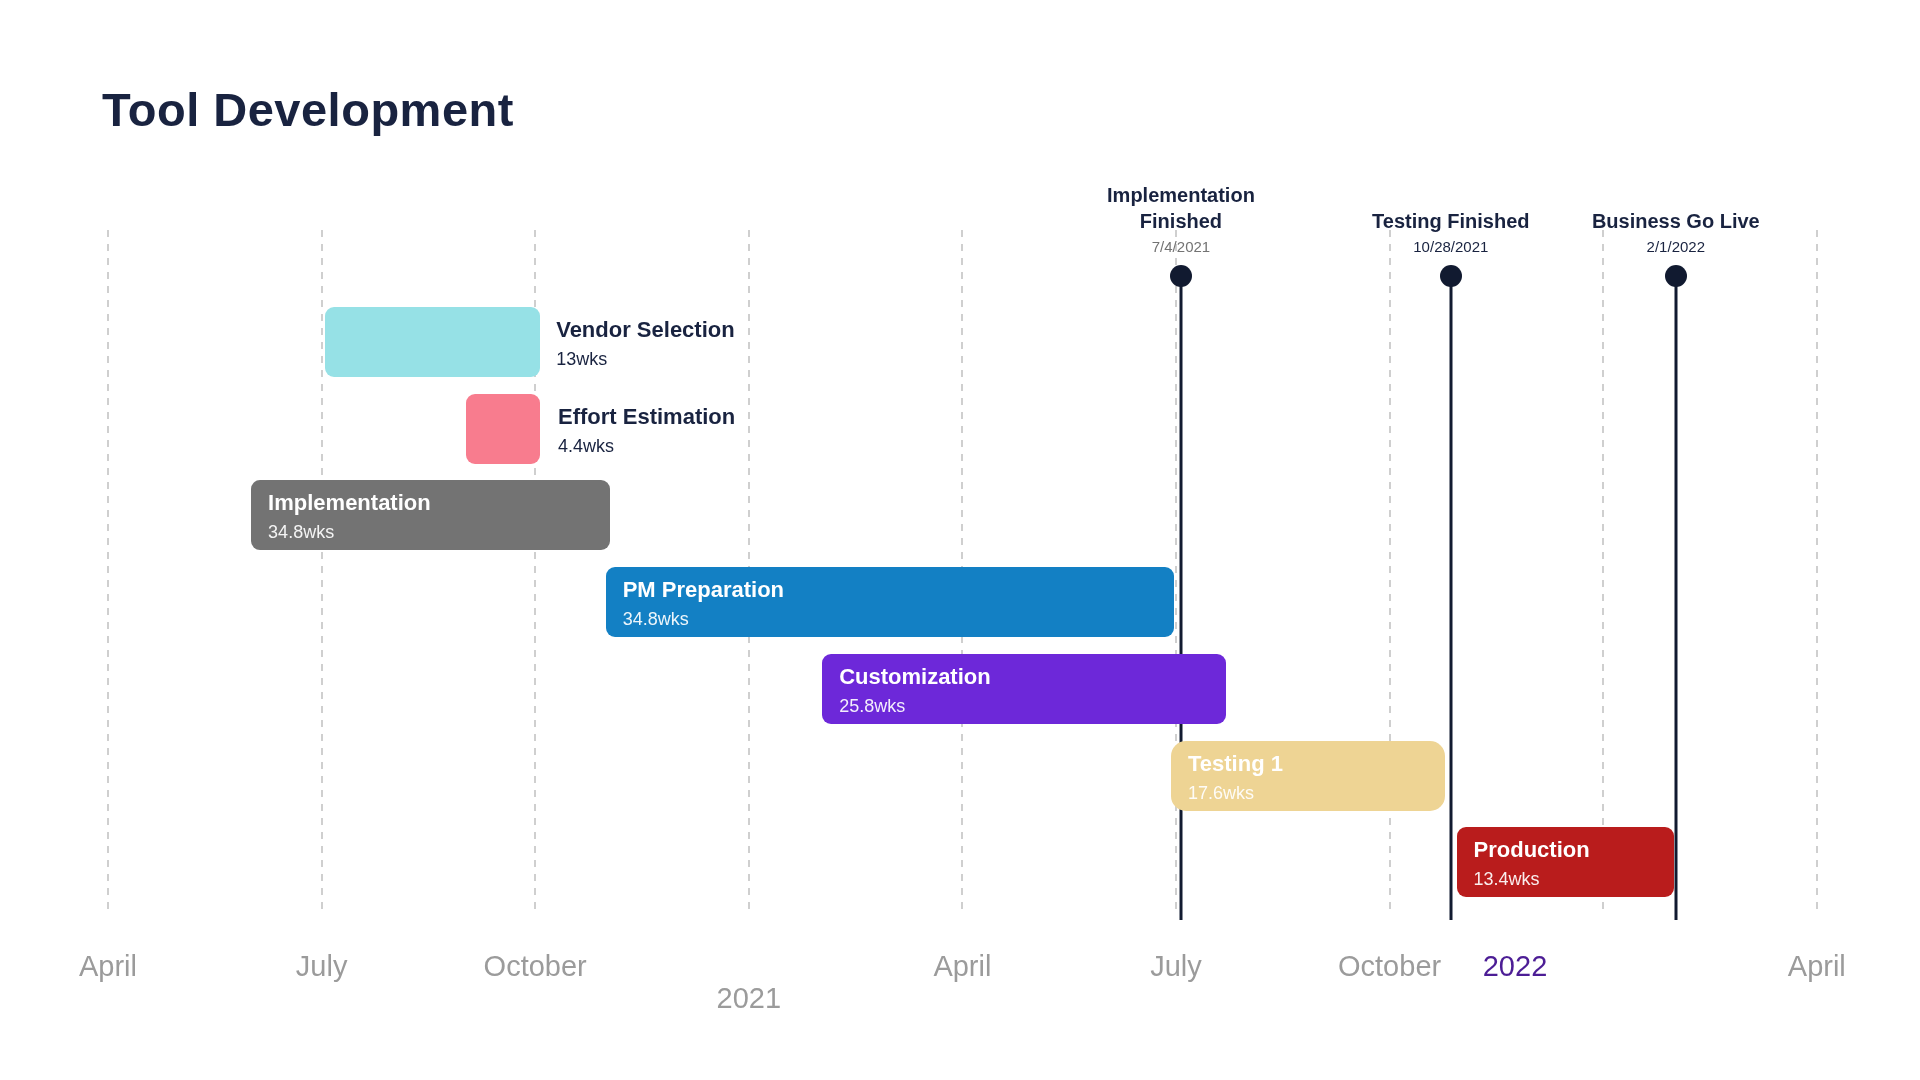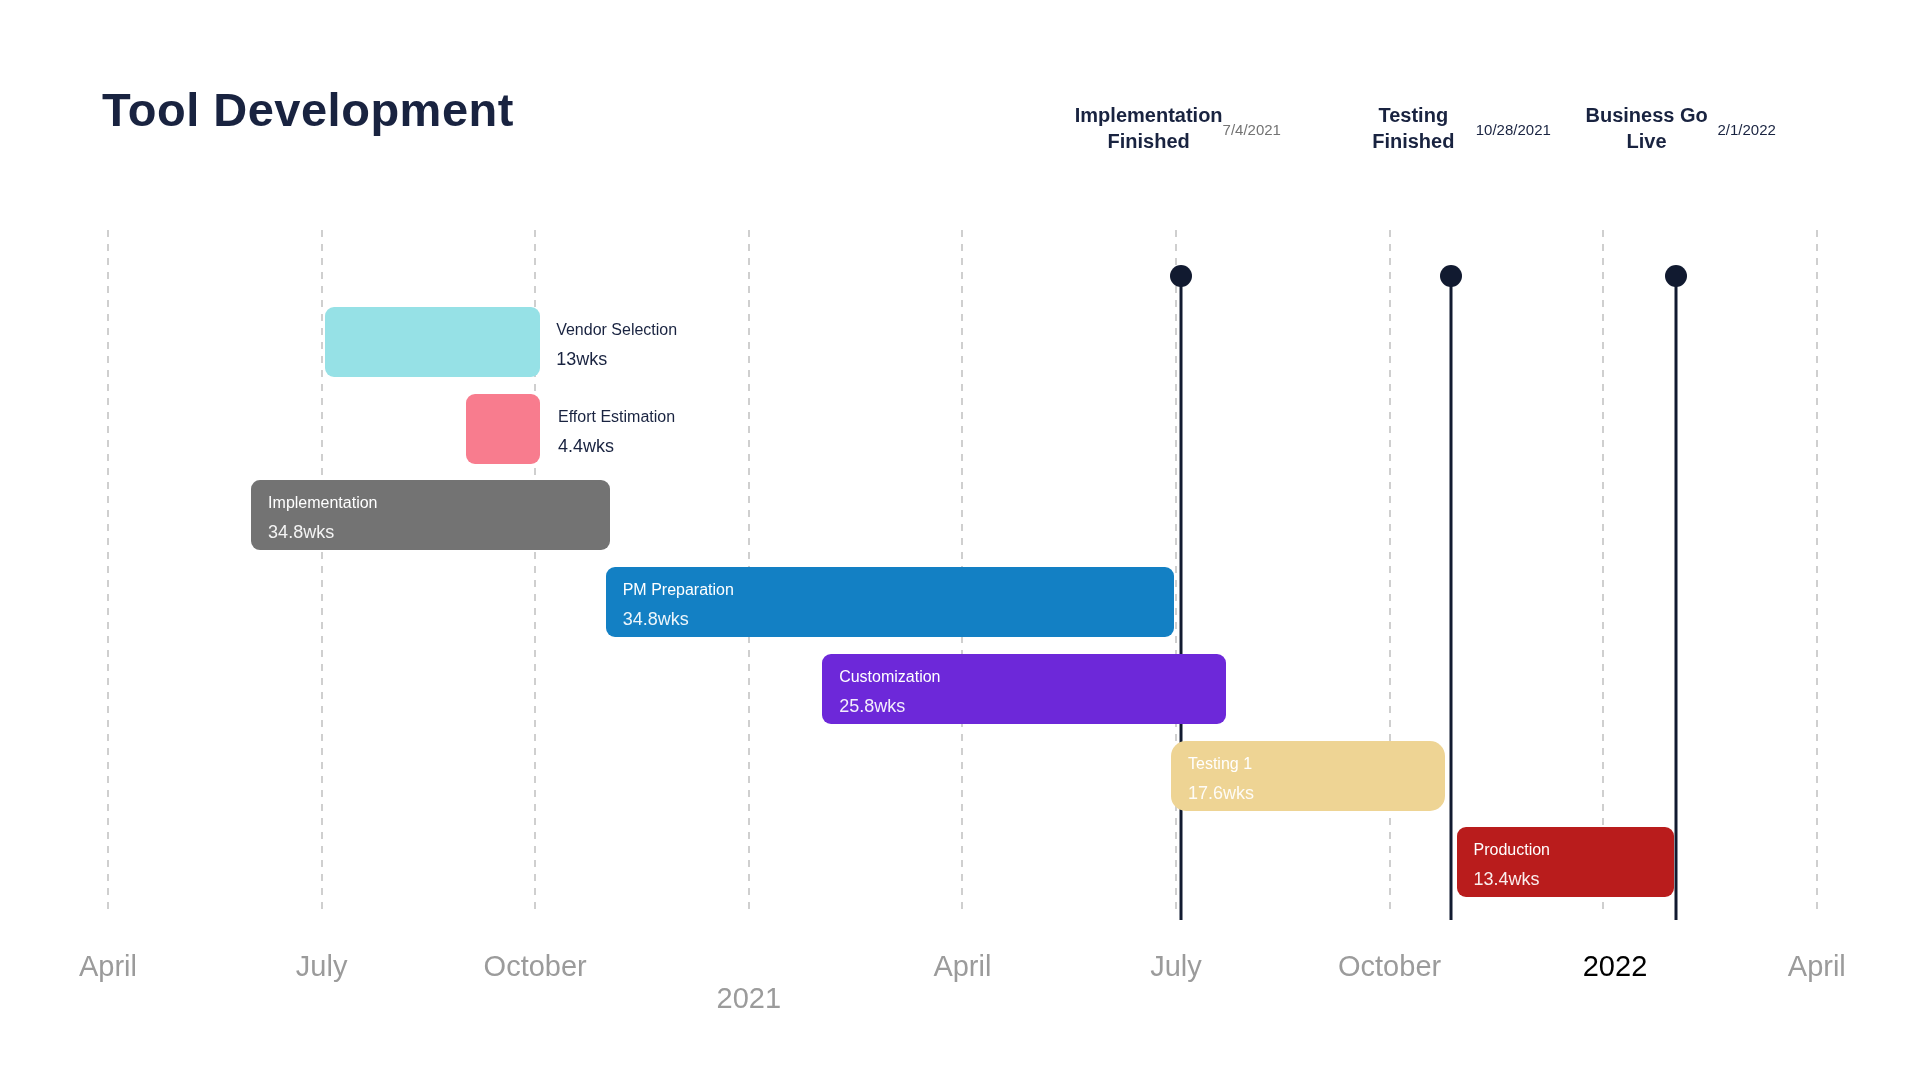--- a/index.html
+++ b/index.html
@@ -16,30 +16,30 @@
     background:repeating-linear-gradient(to bottom,#cfcfcf 0 7px,transparent 7px 14px);
   }
   .tick{
     position:absolute;transform:translateX(-50%);
     font-size:29px;line-height:36px;white-space:nowrap;
   }
   .ms-line{position:absolute;width:3px;transform:translateX(-50%);}
   .ms-dot{position:absolute;border-radius:50%;transform:translate(-50%,-50%);}
   .ms-block{
     position:absolute;width:200px;transform:translateX(-50%);
-    display:flex;flex-direction:row;justify-content:flex-end;align-items:center;
+    display:flex;flex-direction:column;justify-content:flex-end;align-items:center;
     text-align:center;top:0;
   }
   .ms-label{font-size:20px;font-weight:bold;line-height:26px;}
   .ms-date{font-size:15px;line-height:19px;margin-top:3px;}
   .bar{
     position:absolute;box-sizing:border-box;
     padding:9px 0 0 17px;overflow:hidden;
   }
-  .task-name{font-size:16px;font-weight:normal;line-height:27px;white-space:nowrap;}
+  .task-name{font-size:22px;font-weight:bold;line-height:27px;white-space:nowrap;}
   .task-dur{font-size:18px;line-height:24px;margin-top:4px;white-space:nowrap;}
   .bar .task-name,.bar .task-dur{color:#ffffff;}
   .bar .task-dur{opacity:0.92;}
   .bar-label{position:absolute;padding-top:9px;white-space:nowrap;}
 </style>
 </head>
 <body>
 
 <div class="stage">
   <h1 class="chart-title" style="color: rgb(25, 35, 64);">Tool Development</h1>
@@ -52,21 +52,21 @@
       <div class="tick" style="left: 535.2px; top: 948px; color: rgb(155, 155, 155);">October</div>
       <div class="gridline" style="left: 747.8px; top: 230px; height: 685px;"></div>
       <div class="tick" style="left: 748.8px; top: 980px; color: rgb(155, 155, 155);">2021</div>
       <div class="gridline" style="left: 961.4px; top: 230px; height: 685px;"></div>
       <div class="tick" style="left: 962.4px; top: 948px; color: rgb(155, 155, 155);">April</div>
       <div class="gridline" style="left: 1175px; top: 230px; height: 685px;"></div>
       <div class="tick" style="left: 1176px; top: 948px; color: rgb(155, 155, 155);">July</div>
       <div class="gridline" style="left: 1388.6px; top: 230px; height: 685px;"></div>
       <div class="tick" style="left: 1389.6px; top: 948px; color: rgb(155, 155, 155);">October</div>
       <div class="gridline" style="left: 1602.2px; top: 230px; height: 685px;"></div>
-      <div class="tick" style="left: 1615px; top: 948px; color: #000000;">2022</div>
+      <div class="tick" style="left: 1515px; top: 948px; color: #4c1d95;">2022</div>
       <div class="gridline" style="left: 1815.8px; top: 230px; height: 685px;"></div>
       <div class="tick" style="left: 1816.8px; top: 948px; color: rgb(155, 155, 155);">April</div>
       <div class="ms-line" style="left: 1180.98px; top: 276px; height: 644px; background: rgb(17, 26, 48);"></div>
       <div class="ms-dot" style="left: 1180.98px; top: 276px; height: 22px; width: 22px; background: rgb(17, 26, 48);"></div>
       <div class="ms-block" style="left: 1180.98px; height: 256px;">
         <div class="ms-label" style="color: rgb(25, 35, 64);">Implementation Finished</div>
         <div class="ms-date" style="color: #737373;">7/4/2021</div>
       </div>
       <div class="ms-line" style="left: 1450.83px; top: 276px; height: 644px; background: rgb(17, 26, 48);"></div>
       <div class="ms-dot" style="left: 1450.83px; top: 276px; height: 22px; width: 22px; background: rgb(17, 26, 48);"></div>

